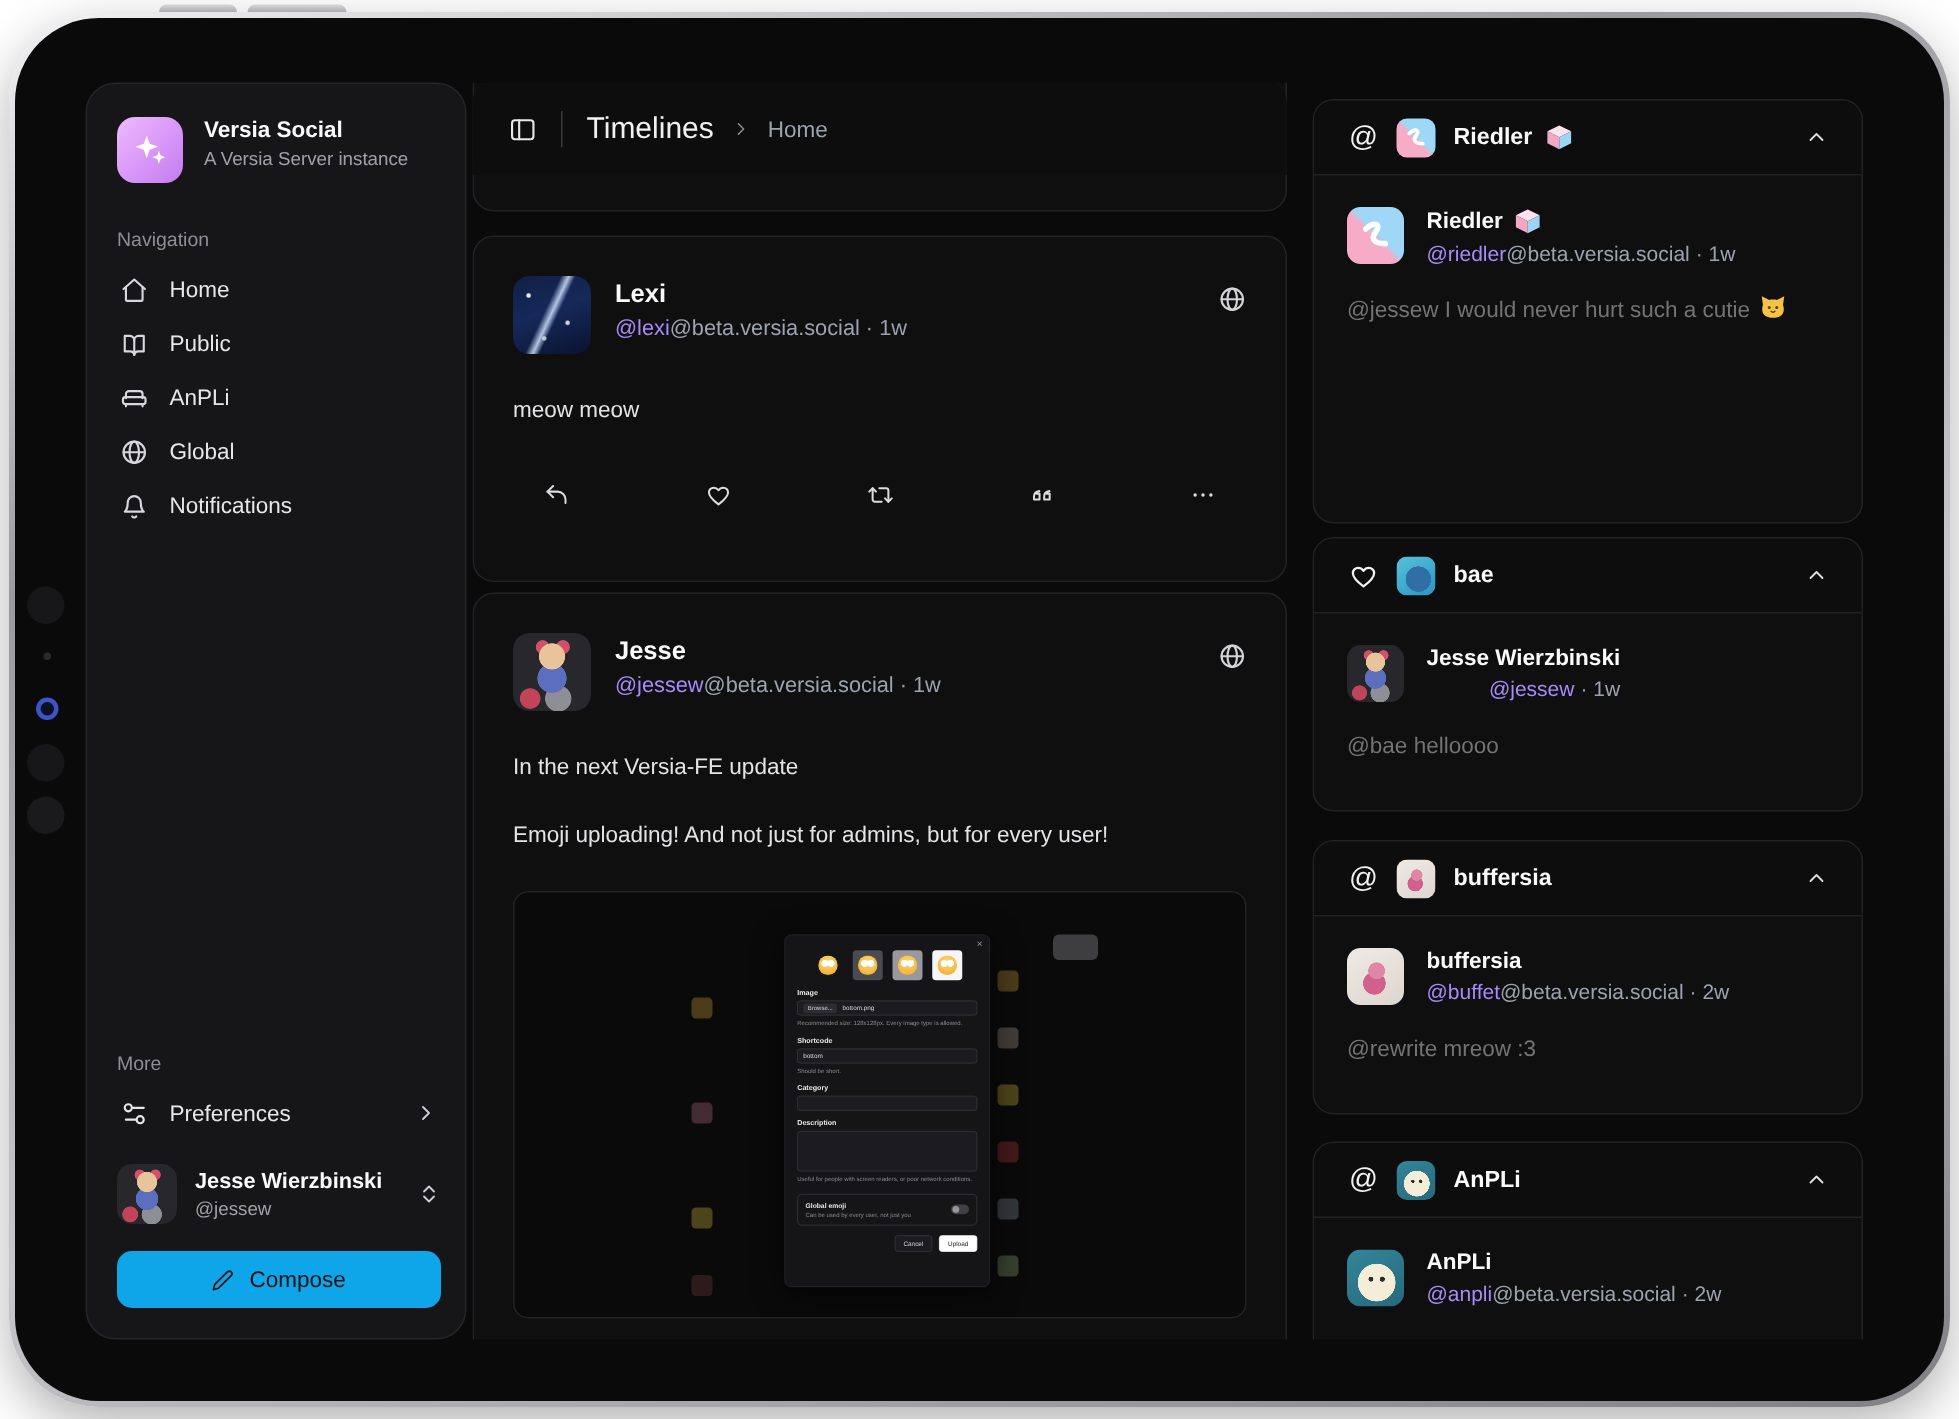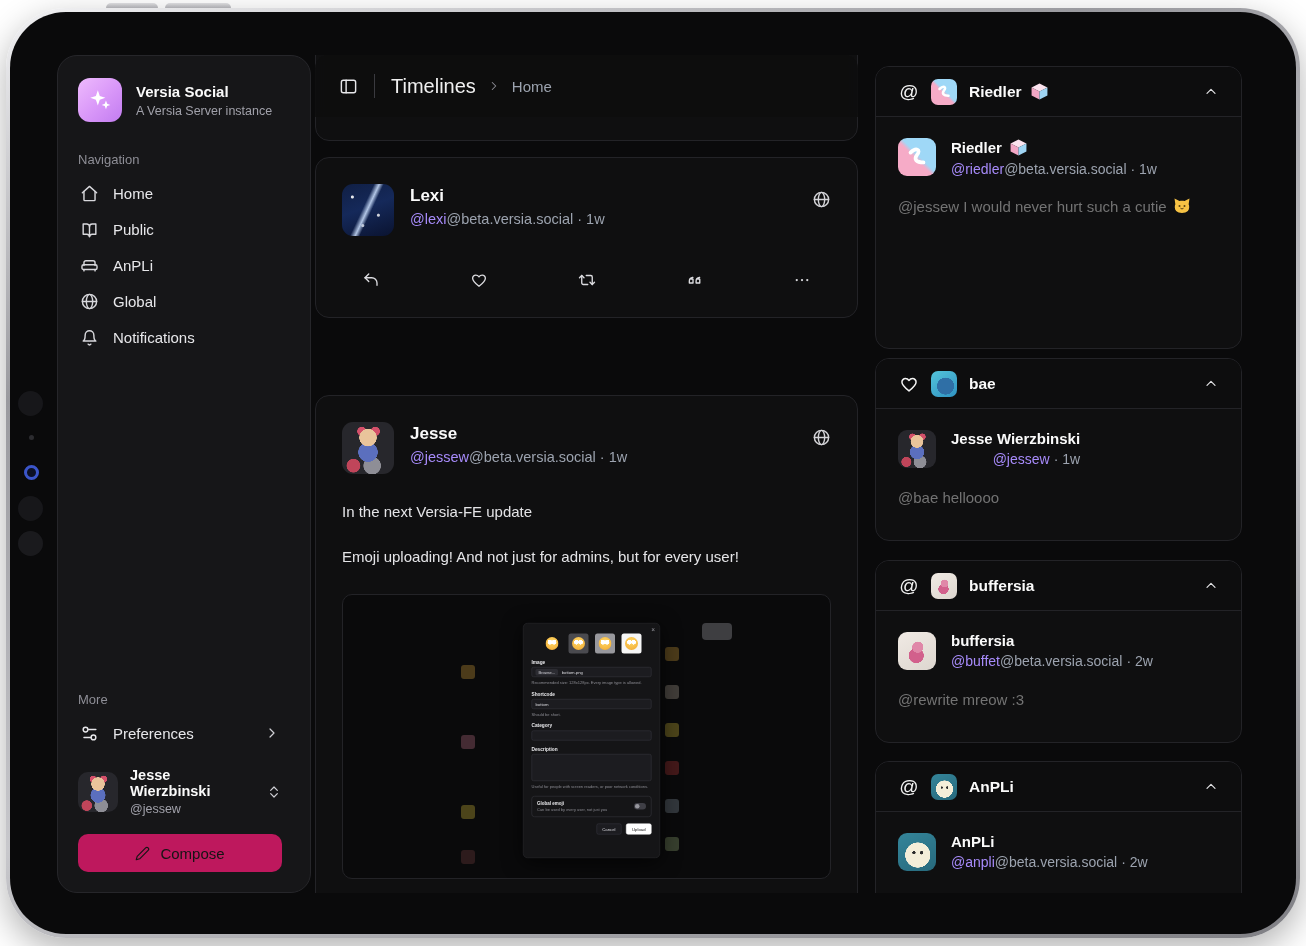--- a/index.html
+++ b/index.html
@@ -34,67 +34,67 @@
   
   .ico { width:19px; height:19px; flex:none; }
   svg.stroke { fill:none; stroke:currentColor; stroke-width:1.8; stroke-linecap:round; stroke-linejoin:round; }
   .mention { color:#a78bfa; }
   .muted { color:#9ca3af; }
   .time { margin-left:4px; color:#9ca3af; }
 
   
   .sidebar { position:absolute; left:57px; top:55px; width:254px; height:838px;
     background:#161618; border:1px solid #26262a; border-radius:20px; padding:22px 20px; }
-  .logo-row { display:flex; align-items:center; gap:14px; cursor:pointer; }
+  .logo-row { display:flex; gap:14px; cursor:pointer; }
   .logo { width:44px; height:44px; border-radius:12px; flex:none;
     background:linear-gradient(135deg,#eebafd 0%,#d896f8 55%,#c27cf0 100%);
     display:flex; align-items:center; justify-content:center; color:#fff; }
   .app-title { font-size:15px; font-weight:700; color:#fafafa; line-height:1.2; }
   .app-sub { font-size:12.5px; color:#a1a1aa; margin-top:3px; }
   .section-label { margin:30px 0 8px; font-size:13px; color:#8e8e96; }
   .nav-item { display:flex; align-items:center; gap:14px; padding:8px 2px; height:36px;
     color:#e7e7ea; font-size:15px; border-radius:8px; cursor:pointer; }
   .nav-item .ico { color:#d8d8dc; }
-  .sidebar-bottom { position:absolute; left:20px; right:28px; bottom:20px; }
+  .sidebar-bottom { position:absolute; left:20px; right:16px; bottom:20px; }
   .pref-row { display:flex; align-items:center; gap:14px; padding:8px 2px; height:36px;
     color:#e7e7ea; font-size:15px; cursor:pointer; }
   .pref-row .chev { margin-left:auto; color:#cfcfd4; }
   .user-row { display:flex; align-items:center; gap:12px; margin:16px 0 18px; cursor:pointer; }
   .avatar-user { width:40px; height:40px; border-radius:10px; flex:none; }
   .av-jesse { background:
       radial-gradient(circle at 50% 30%, #e9c49b 0 19%, rgba(0,0,0,0) 20%),
       radial-gradient(circle at 38% 18%, #d4506a 0 8%, rgba(0,0,0,0) 9%),
       radial-gradient(circle at 64% 18%, #d4506a 0 8%, rgba(0,0,0,0) 9%),
       radial-gradient(circle at 50% 58%, #5b6fbe 0 24%, rgba(0,0,0,0) 25%),
       radial-gradient(circle at 22% 84%, #c0455a 0 11%, rgba(0,0,0,0) 12%),
       radial-gradient(circle at 58% 84%, #8e8e96 0 16%, rgba(0,0,0,0) 17%),
       #27272c; }
   .user-name { font-size:14.5px; font-weight:700; color:#fafafa; }
   .user-handle { font-size:12.5px; color:#a1a1aa; margin-top:3px; }
   .user-row .chev { margin-left:auto; color:#cfcfd4; }
-  .compose-btn { width:100%; height:38px; background:#be185d; color:#141414; border:none;
+  .compose-btn { width:100%; height:38px; background:#0ea5e9; color:#141414; border:none;
     border-radius:10px; font-size:15px; font-weight:500; display:flex; align-items:center;
     justify-content:center; gap:10px; cursor:pointer; font-family:inherit; }
 
   
   .center-col { position:absolute; left:315px; top:55px; width:543px; height:838px; overflow:hidden; }
   .partial-card { position:absolute; left:0; right:0; top:-62px; height:148px;
     background:#0f0f10; border:1px solid #232327; border-radius:14px; }
   .center-header { position:absolute; left:0; right:0; top:0; height:62px; z-index:3;
     display:flex; align-items:center; padding:0 24px;
     background:rgba(13,13,14,0.82); backdrop-filter:blur(6px); border-radius:14px 14px 0 0; }
   .hdr-toggle { color:#e7e7ea; display:flex; cursor:pointer; }
   .hdr-divider { width:1px; height:24px; background:#3a3a3f; margin:0 16px; }
   .crumb-root { font-size:20px; color:#f0f0f0; cursor:pointer; }
   .crumb-chev { color:#8e8e96; margin:0 11px; display:flex; }
   .crumb-cur { font-size:15px; color:#9ca3af; }
 
   .post-card { position:absolute; left:0; right:0; background:#0f0f10;
     border:1px solid #232327; border-radius:14px; padding:26px; }
-  #post-lexi { top:102px; height:161px; }
+  #post-lexi { top:102px; height:231px; }
   #post-jesse { top:340px; height:568px; }
   .post-head { display:flex; align-items:flex-start; }
   .avatar-lg { width:52px; height:52px; border-radius:11px; flex:none; overflow:hidden; }
   .av-lexi { background:
       linear-gradient(115deg, rgba(0,0,0,0) 42%, rgba(205,225,255,0.85) 49%, rgba(0,0,0,0) 55%),
       radial-gradient(circle at 20% 25%, rgba(255,255,255,.9) 0 1px, rgba(0,0,0,0) 2px),
       radial-gradient(circle at 70% 60%, rgba(255,255,255,.8) 0 1px, rgba(0,0,0,0) 2px),
       radial-gradient(circle at 40% 80%, rgba(255,255,255,.7) 0 1px, rgba(0,0,0,0) 2px),
       linear-gradient(160deg,#101f44 0%,#15295a 45%,#0a1330 100%); }
   .post-info { margin-left:16px; padding-top:2px; }
@@ -324,20 +324,23 @@
           </div>
         </div>
         <span class="globe-btn">
           <svg class="ico stroke" viewBox="0 0 24 24">
               <circle cx="12" cy="12" r="9"></circle>
               <path d="M3 12h18"></path>
               <ellipse cx="12" cy="12" rx="4" ry="9"></ellipse>
             </svg>
         </span>
       </div>
+      <div class="post-content">
+        <p>meow meow</p>
+      </div>
       <div class="post-actions">
         <button class="act-btn">
             <svg class="ico stroke" viewBox="0 0 24 24">
               <path d="M9 14 4 9l5-5"></path>
               <path d="M4 9h9a7 7 0 0 1 7 7v3"></path>
             </svg>
           </button>
         <button class="act-btn">
             <svg class="ico stroke" viewBox="0 0 24 24">
               <path d="M12 20.3C7 16.5 3.5 13.3 3.5 9.7A4.2 4.2 0 0 1 7.7 5.5c1.7 0 3.3.9 4.3 2.3a5.2 5.2 0 0 1 4.3-2.3 4.2 4.2 0 0 1 4.2 4.2c0 3.6-3.5 6.8-8.5 10.6z"></path>

